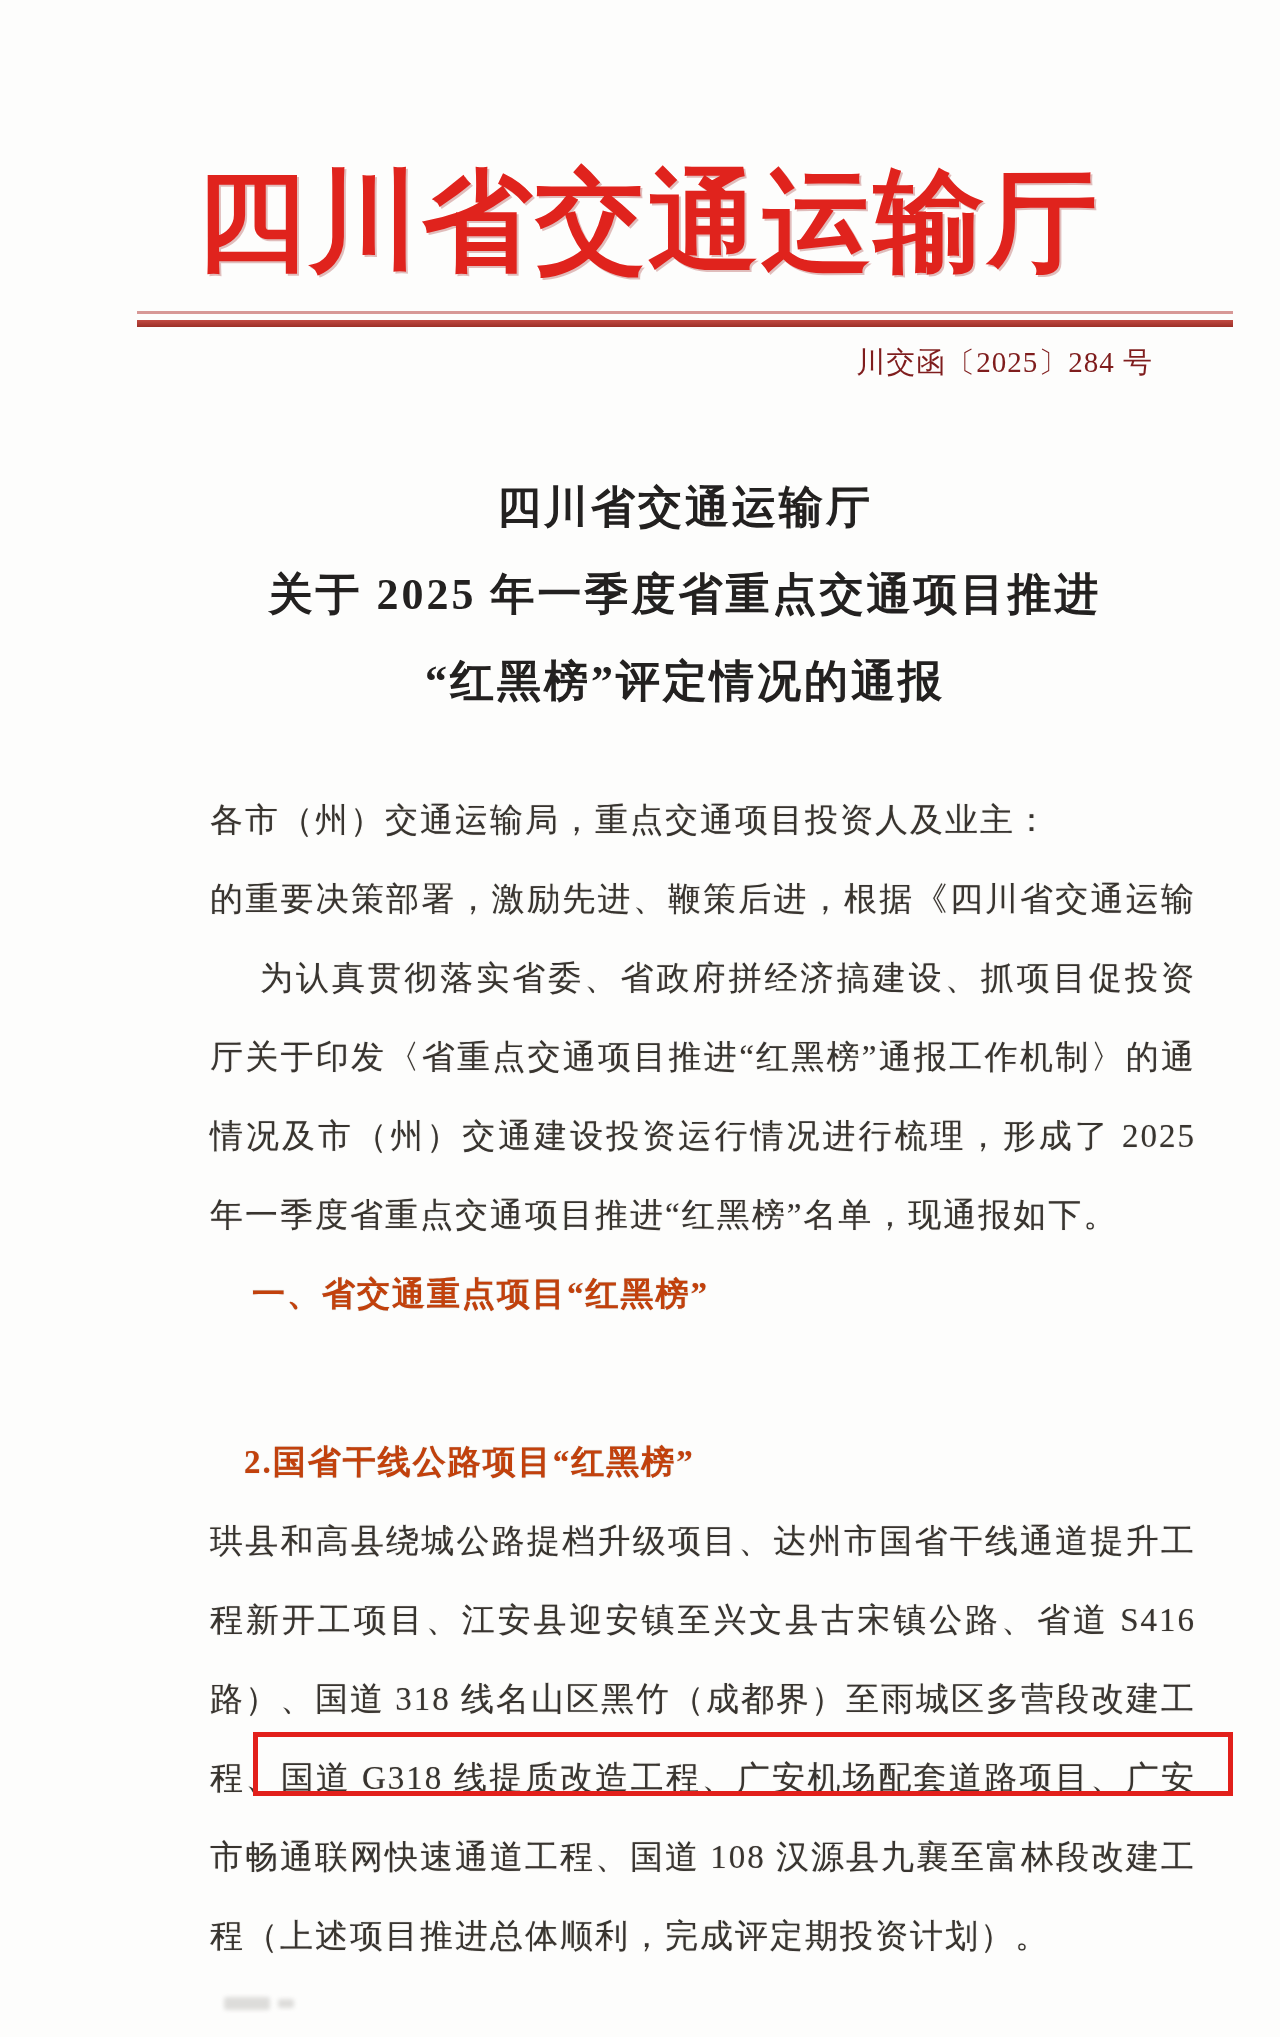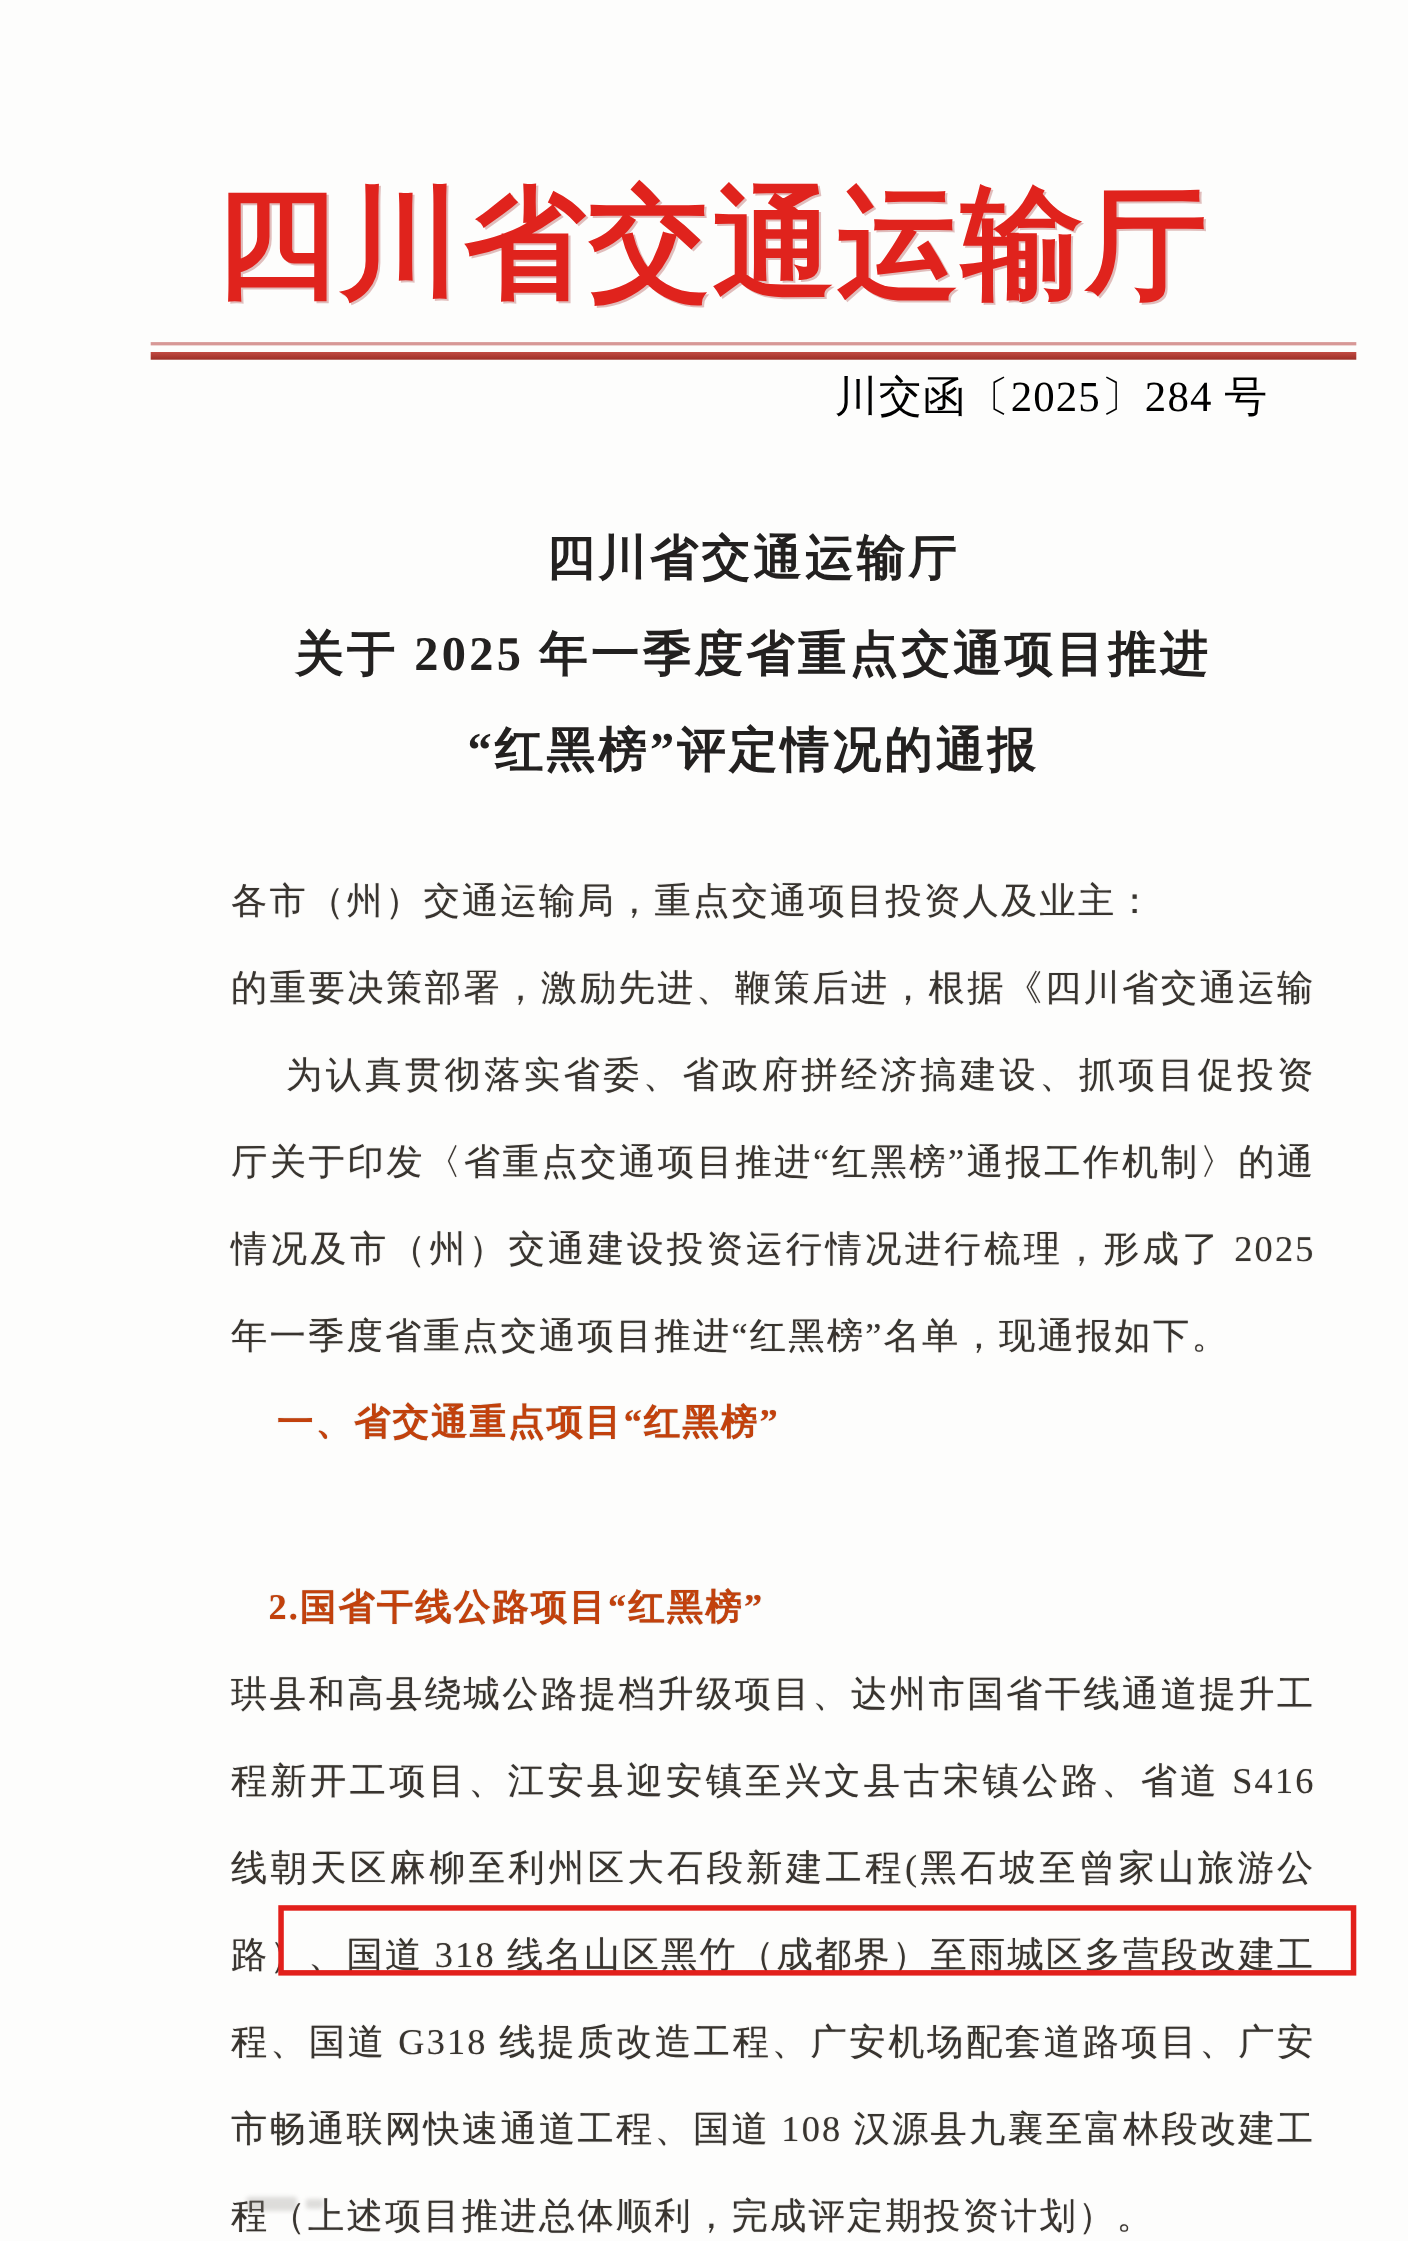--- a/index.html
+++ b/index.html
@@ -26,23 +26,23 @@
   }
 
   
   .rule-thin  { position: absolute; top: 266px; left: 92px; width: 1096px; height: 3px; background: #d79896; }
   .rule-thick { position: absolute; top: 275px; left: 92px; width: 1096px; height: 7px;
                 background: linear-gradient(#c24b43, #9c2f27); }
 
   .doc-number {
     position: absolute;
     top: 297px; right: 142px;
-    font-size: 39px; line-height: 40px;
+    font-size: 29px; line-height: 40px;
     letter-spacing: 1px;
-    color: #000000;
+    color: #7f1d1d;
   }
 
   
   .title-block {
     position: absolute;
     top: 412px; left: 10px; width: 1260px;
     text-align: center;
     font-weight: bold;
     color: #232120;
   }
@@ -119,21 +119,20 @@
   <div class="line jline">厅关于印发〈省重点交通项目推进“红黑榜”通报工作机制〉的通</div>
   <div class="line jline">情况及市（州）交通建设投资运行情况进行梳理，形成了 2025</div>
   <div class="line">年一季度省重点交通项目推进“红黑榜”名单，现通报如下。</div>
   <div class="line bold indent-c">一、省交通重点项目“红黑榜”</div>
 </div>
 
 <div class="col block2">
   <div class="line bold indent-b">2.国省干线公路项目“红黑榜”</div>
   <div class="line jline">珙县和高县绕城公路提档升级项目、达州市国省干线通道提升工</div>
   <div class="line jline">程新开工项目、江安县迎安镇至兴文县古宋镇公路、省道 S416</div>
-  <div class="line jline">线朝天区麻柳至利州区大石段新建工程(黑石坡至曾家山旅游公</div>
   <div class="line jline">路）、国道 318 线名山区黑竹（成都界）至雨城区多营段改建工</div>
   <div class="line jline">程、国道 G318 线提质改造工程、广安机场配套道路项目、广安</div>
   <div class="line jline">市畅通联网快速通道工程、国道 108 汉源县九襄至富林段改建工</div>
   <div class="line">程（上述项目推进总体顺利，完成评定期投资计划）。</div>
 </div>
 
 <div class="highlight-box"></div>
 
 <div class="scan-artifact"></div>
 

